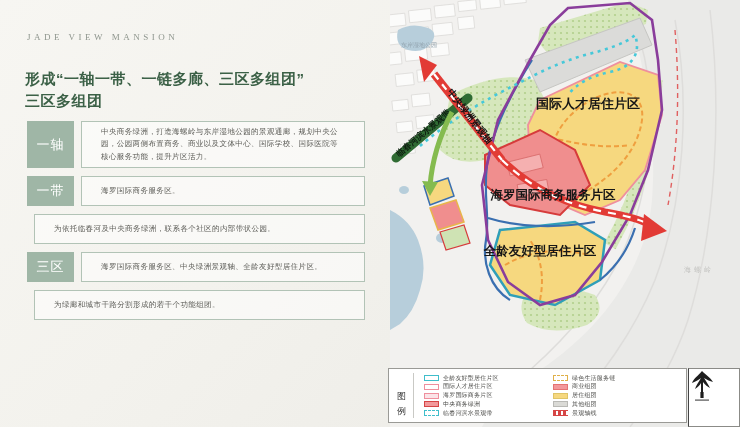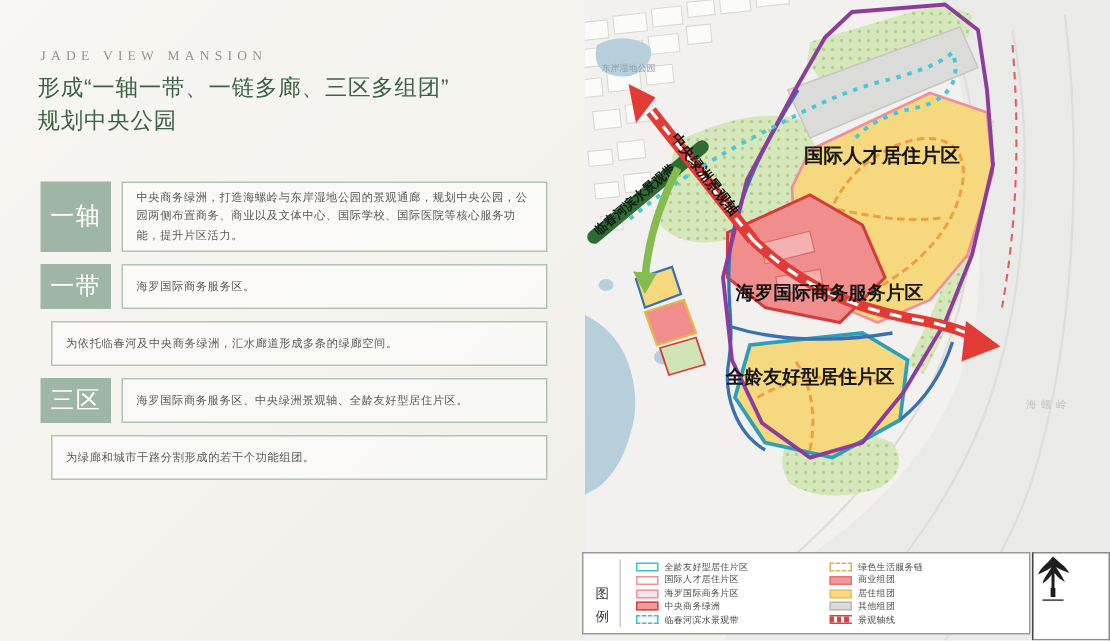--- a/index.html
+++ b/index.html
@@ -4,29 +4,29 @@
 <style>
   * { margin:0; padding:0; box-sizing:border-box; }
   html,body { width:740px; height:427px; overflow:hidden; }
   body { font-family:"Liberation Sans", sans-serif; position:relative; background:#f5f4f0; }
 
   
   .left-panel { position:absolute; left:0; top:0; width:390px; height:427px;
     background:linear-gradient(135deg,#f7f6f2 0%,#f3f2ed 60%,#efeee9 100%); }
   .eyebrow { position:absolute; left:27px; top:32px; font-family:"Liberation Serif", serif;
     font-size:9px; letter-spacing:3.5px; color:#8f968e; }
-  .main-title { position:absolute; left:25px; top:48px; width:345px;
-    font-size:15px; line-height:1.45; font-weight:normal; color:#3c6147; letter-spacing:.5px; }
+  .main-title { position:absolute; left:25px; top:68px; width:345px;
+    font-size:15px; line-height:1.45; font-weight:bold; color:#3c6147; letter-spacing:.5px; }
   .rows { position:absolute; left:27px; top:121px; right:25px; display:flex; flex-direction:column; gap:8px; }
   .frow { display:flex; align-items:stretch; min-height:30px; }
   .frow.tall { min-height:35px; }
-  .flabel { width:47px; flex:0 0 47px; background:#9fb6a6; color:#fff; font-size:16px;
+  .flabel { width:47px; flex:0 0 47px; background:#9fb6a6; color:#fff; font-size:13px;
     letter-spacing:1px; display:flex; align-items:center; justify-content:center;font-family:Liberation Serif, serif; }
   .fdesc { flex:1; margin-left:7px; border:1px solid #b2c3b6; background:rgba(255,255,255,.5);
-    padding:4px 9px; font-size:7.5px; color:#5a5a55; line-height:1.65; letter-spacing:.4px;
+    padding:4px 19px; font-size:7.5px; color:#5a5a55; line-height:1.65; letter-spacing:.4px;
     display:flex; align-items:center; }
 
   
   .map-panel { position:absolute; left:390px; top:0; width:350px; height:427px; background:#f2f1ef; }
   .map-panel svg { position:absolute; left:0; top:0; }
 
   
   .legend { position:absolute; left:-2px; top:368px; width:299px; height:55px; background:#fff;
     border:1px solid #9a9a96; display:flex; align-items:stretch; }
   .legend-title { width:24px; display:flex; flex-direction:column; align-items:center;
@@ -55,38 +55,38 @@
     border:1px solid #8b8b87; border-left:1.5px solid #444;
     display:flex; align-items:center; justify-content:center; }
 </style>
 </head>
 <body>
 
 <div class="left-panel">
   <div class="eyebrow">JADE VIEW MANSION</div>
   <div class="main-title">
     <span>形成“一轴一带、一链多廊、三区多组团”</span><br>
-    <span>规划中央公园</span>
+    <span>三区多组团</span>
   </div>
   <div class="rows">
     <div class="frow tall">
       <div class="flabel">一轴</div>
       <div class="fdesc">
           <span>中央商务绿洲，打造海螺岭与东岸湿地公园的景观通廊，规划中央公园，公园两侧布置商务、商业以及文体中心、国际学校、国际医院等核心服务功能，提升片区活力。</span>
         </div>
     </div>
     <div class="frow">
       <div class="flabel">一带</div>
       <div class="fdesc">
           <span>海罗国际商务服务区。</span>
         </div>
     </div>
     <div class="frow">
       <div class="fdesc">
-          <span>为依托临春河及中央商务绿洲，汇水廊道形成多条的绿廊空间。</span>
+          <span>为依托临春河及中央商务绿洲，联系各个社区的内部带状公园。</span>
         </div>
     </div>
     <div class="frow">
       <div class="flabel">三区</div>
       <div class="fdesc">
           <span>海罗国际商务服务区、中央绿洲景观轴、全龄友好型居住片区。</span>
         </div>
     </div>
     <div class="frow">
       <div class="fdesc">

